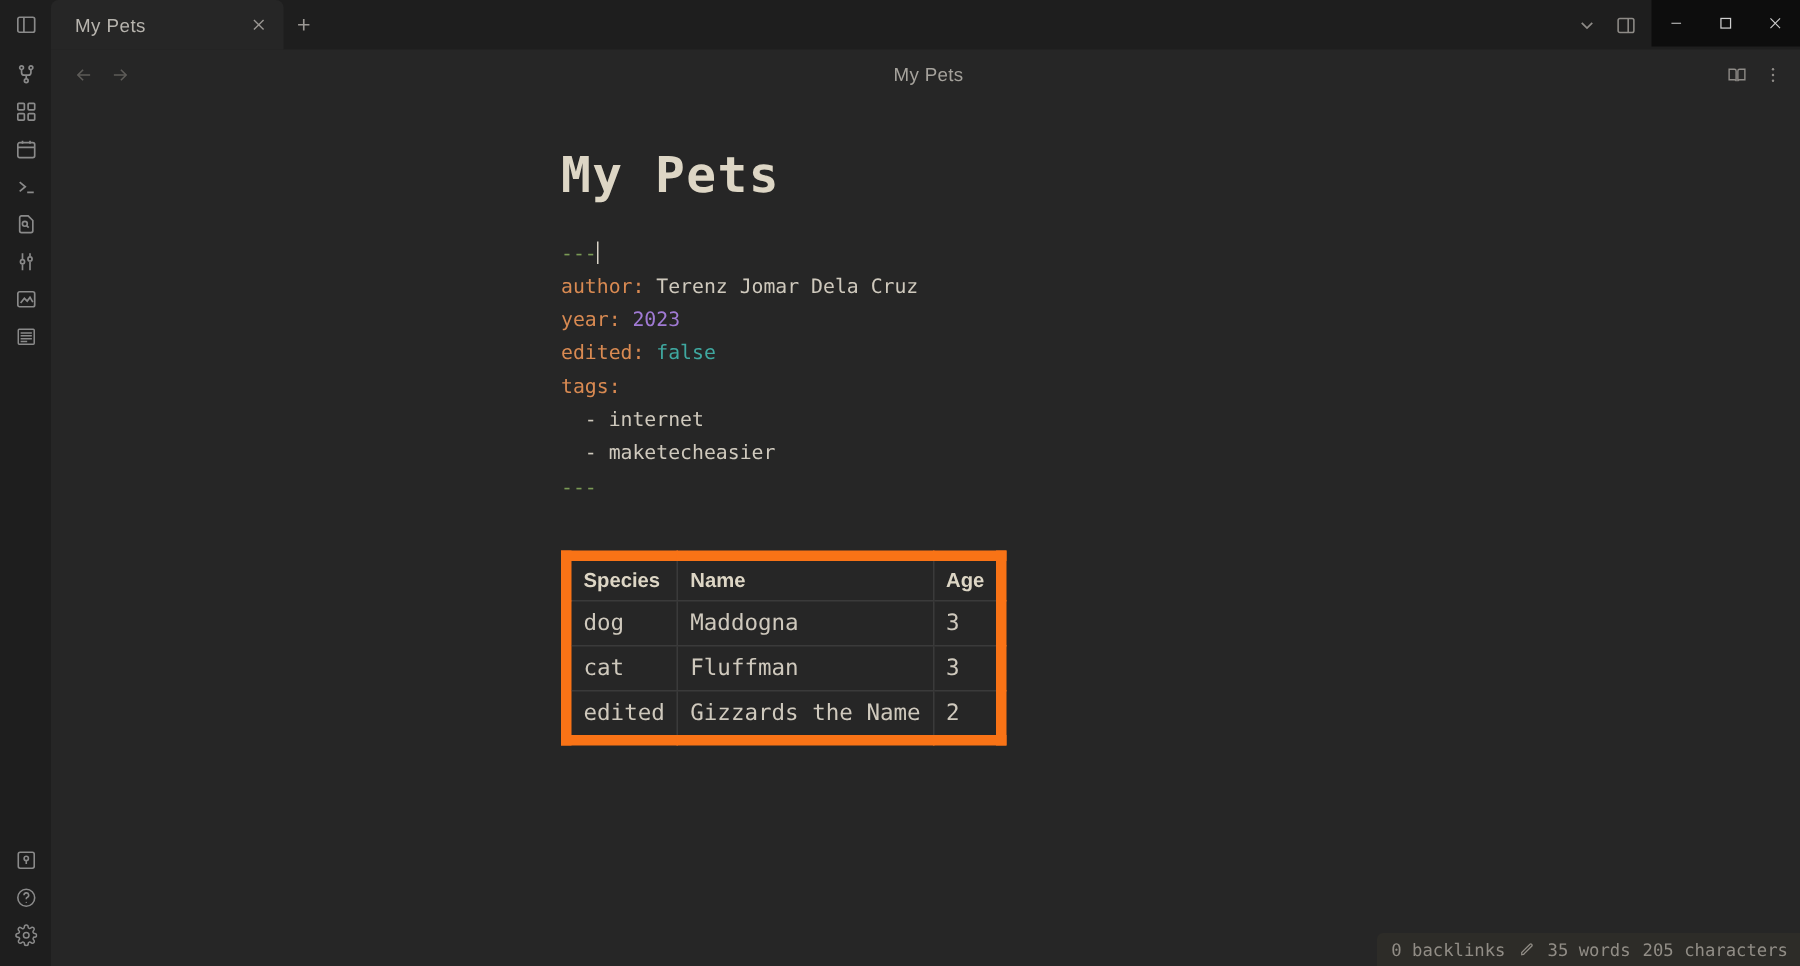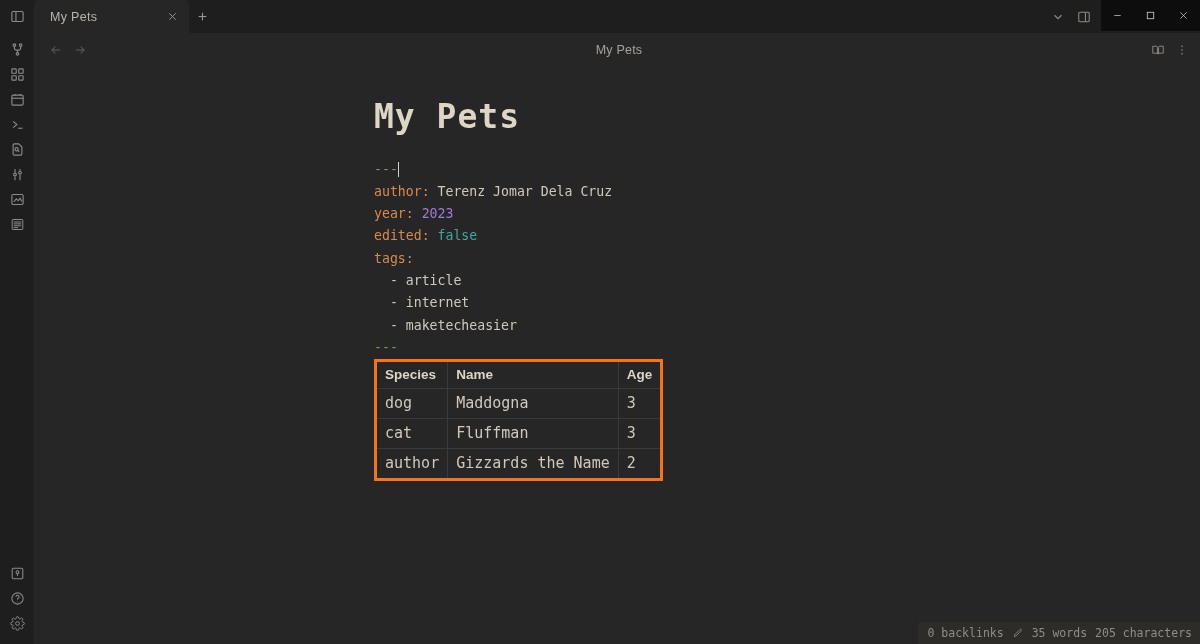--- a/index.html
+++ b/index.html
@@ -208,22 +208,23 @@
   }
   .k-key   { color: #d98a52; text-align: right; }
   .k-num   { color: #a07ad4; }
   .k-bool  { color: #3fa8a0; }
   .k-plain { color: #cfc9bd; margin-top: 25px; }
 
   .fm-block { margin-bottom: 0px; }
 
   
   .pet-table {
+    margin-top: 30px;
     border-collapse: collapse;
-    border: 3px solid #f97316;
+    border: 7px solid #f97316;
   }
   .pet-table th {
     font-family: "Liberation Sans", sans-serif;
     font-size: 13.5px;
     font-weight: bold;
     color: #ddd6c5;
     text-align: left;
     padding: 5px 8px 6px 8px;
     border: 1px solid #3a3a3a;
     white-space: nowrap;
@@ -471,21 +472,20 @@
           <div class="mono-line"><span class="hr-dash">---</span><span class="cursor"></span></div>
 
           <div class="mono-line"><span class="k-key">author:</span><span class="k-plain"> Terenz Jomar Dela Cruz</span></div>
 
           <div class="mono-line"><span class="k-key">year:</span><span class="k-num"> 2023</span></div>
 
           <div class="mono-line"><span class="k-key">edited:</span><span class="k-bool"> false</span></div>
 
           <div class="mono-line"><span class="k-key">tags:</span></div>
 
-          <div class="mono-line">  - article</div>
           <div class="mono-line">  - internet</div>
           <div class="mono-line">  - maketecheasier</div>
 
           <div class="mono-line hr-dash">---</div>
         </div>
 
         <table class="pet-table">
           <thead>
             <tr>
               <th>Species</th>
@@ -498,21 +498,21 @@
               <td>dog</td>
               <td>Maddogna</td>
               <td>3</td>
             </tr>
             <tr>
               <td>cat</td>
               <td>Fluffman</td>
               <td>3</td>
             </tr>
             <tr>
-              <td>author</td>
+              <td>edited</td>
               <td>Gizzards the Name</td>
               <td>2</td>
             </tr>
           </tbody>
         </table>
 
       </div>
 
       <div class="statusbar">
         <span class="sb-item">0 backlinks</span>

